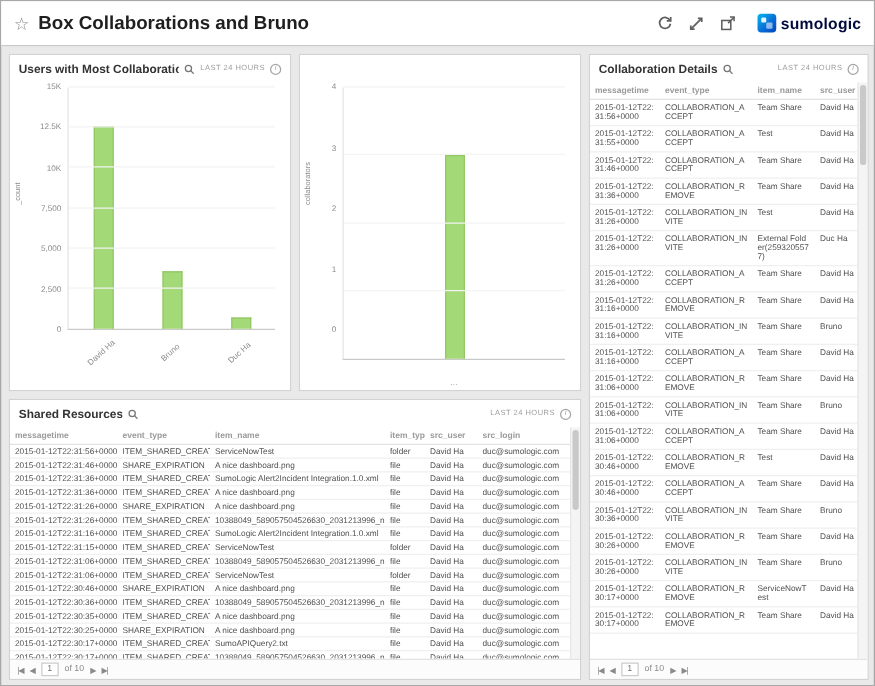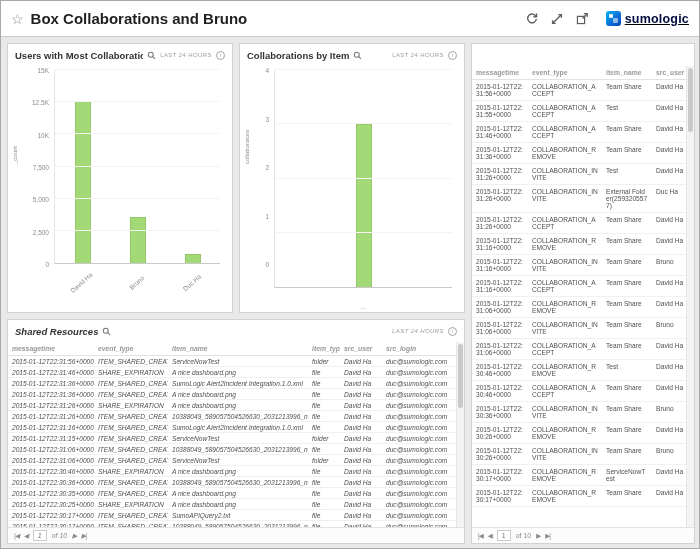--- a/index.html
+++ b/index.html
@@ -14,35 +14,35 @@
   
   .app-header {
     position:absolute; top:0; left:0; right:0; height:36px;
     background:#fff; border-bottom:1px solid #c9c9c9;
     display:flex; align-items:center; padding:0 10px;
   }
   .star { color:#8a8a8a; font-size:14px; margin-right:7px; }
   .app-title { font-size:15px; font-weight:bold; color:#1f1f1f; }
   .header-right { margin-left:auto; display:flex; align-items:center; gap:11px; }
   .hicon { width:14px; height:14px; color:#5f5f5f; cursor:pointer; display:block; }
-  .logo { display:flex; align-items:center; gap:4px; margin-left:6px; cursor:pointer;text-decoration:underline; }
+  .logo { display:flex; align-items:center; gap:4px; margin-left:6px; cursor:pointer; }
   .logo-box {
     width:15px; height:15px; border-radius:3px; position:relative;
     background:linear-gradient(135deg,#00b7f1 0%, #0a6fd8 55%, #0046be 100%);
   }
   .logo-box::before { content:""; position:absolute; left:3px; top:3px; width:4px; height:4px; background:rgba(255,255,255,.9); border-radius:1px; }
   .logo-box::after  { content:""; position:absolute; right:3px; bottom:3px; width:5px; height:5px; background:rgba(255,255,255,.55); border-radius:1px; }
   .logo-text { font-size:12.5px; font-weight:bold; color:#000a3c; letter-spacing:.2px; }
 
   
   .panel { position:absolute; background:#fff; border:1px solid #d2d2d2; overflow:hidden; }
   #panel-users   { left:6px;   top:42px;  width:226px; height:270px; }
   #panel-items   { left:238px; top:42px;  width:226px; height:270px; }
   #panel-details { left:470px; top:42px;  width:224px; height:501px; }
-  #panel-shared  { left:6px;   top:318px; width:458px; height:225px;font-style:italic; }
+  #panel-shared  { left:6px;   top:318px; width:458px; height:225px; }
 
   .p-head { height:22px; display:flex; align-items:center; padding:0 7px; gap:4px; }
   .p-title { font-size:9.5px; font-weight:bold; color:#333; white-space:nowrap; overflow:hidden; }
   .zoom-icon { width:9px; height:9px; flex:0 0 auto; color:#777; cursor:pointer; }
   .p-right { margin-left:auto; display:flex; align-items:center; gap:4px; }
   .time-badge { font-size:6px; color:#9d9d9d; letter-spacing:.4px; white-space:nowrap; }
   .info-icon {
     width:9px; height:9px; border:1px solid #a5a5a5; border-radius:50%;
     color:#a5a5a5; font-size:6px; line-height:7px; text-align:center;
     font-style:italic; cursor:pointer; flex:0 0 auto;
@@ -167,31 +167,20 @@
       </div>
     <div class="x-labels">
         <div class="xslot"><span>David Ha</span></div>
         <div class="xslot"><span>Bruno</span></div>
         <div class="xslot"><span>Duc Ha</span></div>
       </div>
   </div>
 </div>
 
 <div class="panel" id="panel-items">
-  <div class="p-head">
-    <span class="p-title">Collaborations by Item</span>
-    <svg class="zoom-icon" viewBox="0 0 12 12" fill="none" stroke="currentColor" stroke-width="1.4">
-      <circle cx="5" cy="5" r="3.3"></circle>
-        <path d="M7.6 7.6L10.6 10.6"></path>
-    </svg>
-    <span class="p-right">
-      <span class="time-badge">LAST 24 HOURS</span>
-      <span class="info-icon"></span>
-    </span>
-  </div>
   <div class="chart chart-flat">
     <span class="ylab">collaborators</span>
     <div class="y-ticks">
         <div class="ytick" style="bottom: 0%;">0</div>
         <div class="ytick" style="bottom: 25%;">1</div>
         <div class="ytick" style="bottom: 50%;">2</div>
         <div class="ytick" style="bottom: 75%;">3</div>
         <div class="ytick" style="bottom: 100%;">4</div>
       </div>
     <div class="plot-area">
@@ -203,20 +192,31 @@
         <div class="gridline" style="bottom: 75%;"></div>
         <div class="gridline" style="bottom: 100%;"></div>
       </div>
     <div class="x-labels">
         <div class="xslot"><span>…</span></div>
       </div>
   </div>
 </div>
 
 <div class="panel" id="panel-details">
+  <div class="p-head">
+    <span class="p-title">Collaboration Details</span>
+    <svg class="zoom-icon" viewBox="0 0 12 12" fill="none" stroke="currentColor" stroke-width="1.4">
+      <circle cx="5" cy="5" r="3.3"></circle>
+        <path d="M7.6 7.6L10.6 10.6"></path>
+    </svg>
+    <span class="p-right">
+      <span class="time-badge">LAST 24 HOURS</span>
+      <span class="info-icon"></span>
+    </span>
+  </div>
   <div class="tbl-wrap">
     <table>
       <thead>
           <tr>
             <th style="width: 56px;">messagetime</th>
             <th style="width: 74px;">event_type</th>
             <th style="width: 50px;">item_name</th>
             <th style="width: 36px;">src_user</th>
           </tr>
         </thead>

